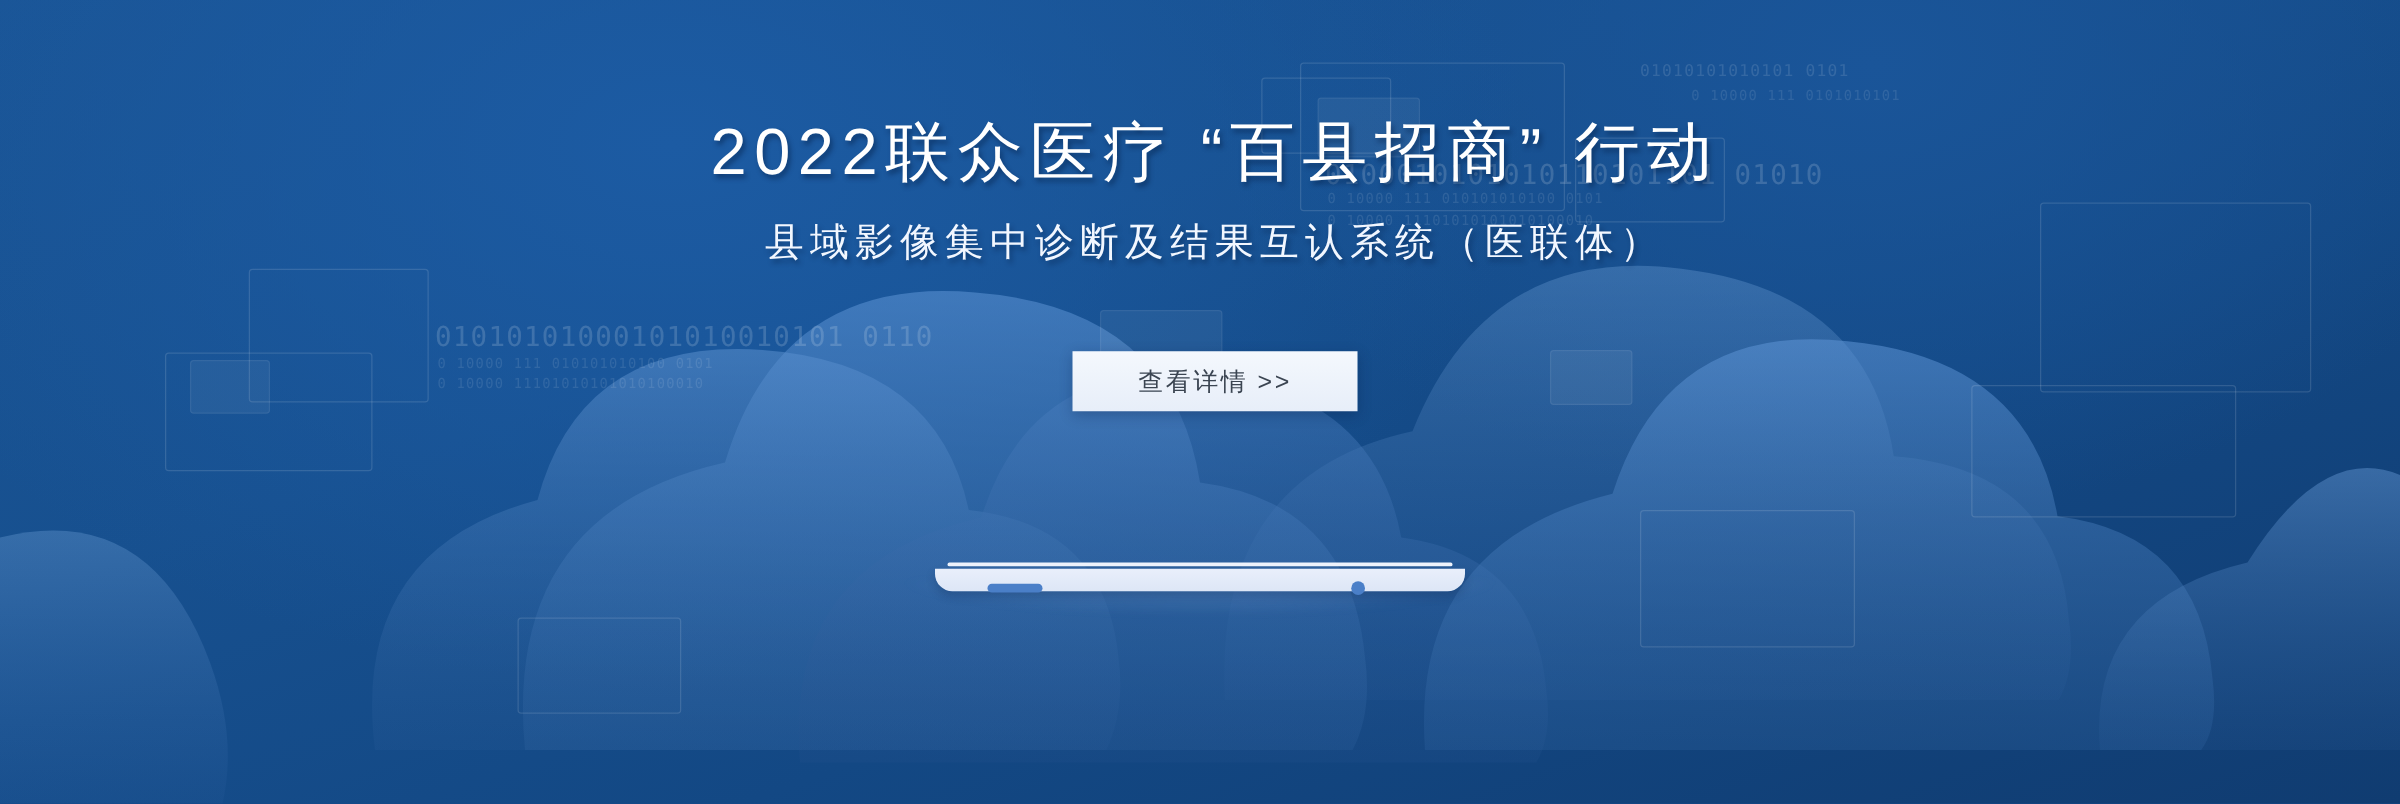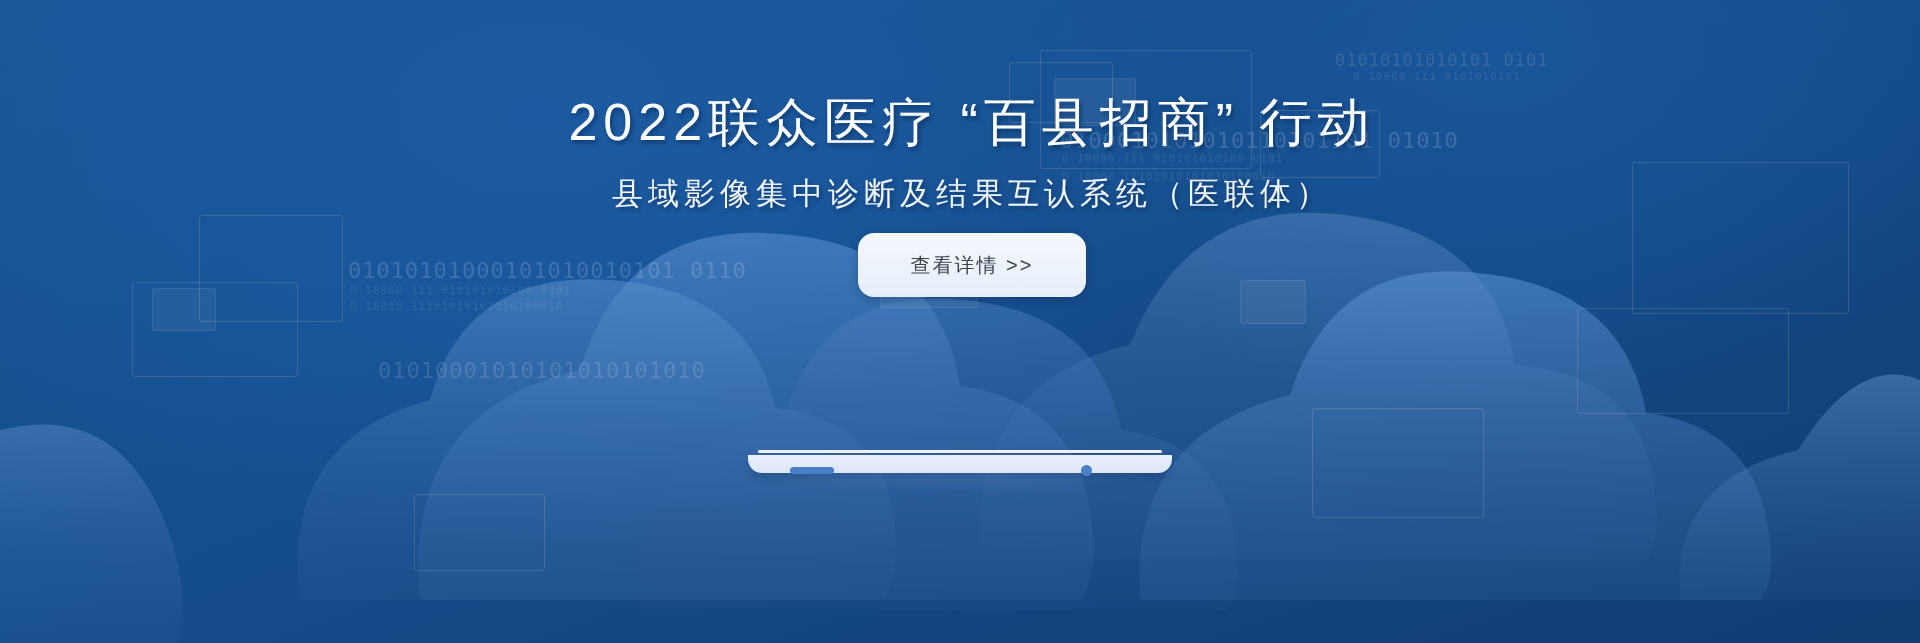--- a/index.html
+++ b/index.html
@@ -40,21 +40,21 @@
     white-space:nowrap;user-select:none;letter-spacing:1px;
   }
   .b1{left:348px;top:258px;font-size:22px;color:rgba(255,255,255,.16);}
   .b2{left:350px;top:284px;font-size:11px;}
   .b3{left:350px;top:300px;font-size:11px;}
   .b4{left:450px;top:336px;font-size:17px;color:rgba(255,255,255,.13);}
   .b5{left:378px;top:358px;font-size:22px;color:rgba(255,255,255,.14);}
   .b6{left:1060px;top:128px;font-size:22px;color:rgba(255,255,255,.16);}
   .b7{left:1062px;top:152px;font-size:11px;}
   .b8{left:1062px;top:170px;font-size:11px;}
-  .b9{left:1312px;top:50px;font-size:17px;color:rgba(255,255,255,.12);margin-left:23px;}
+  .b9{left:1312px;top:50px;font-size:13px;color:rgba(255,255,255,.12);}
   .b10{left:1325px;top:70px;font-size:11px;margin-left:28px;}
 
   
   .clouds{position:absolute;left:0;top:0;width:1920px;height:643px;}
 
   
   .headline-wrap{
     position:absolute;left:12px;top:0;width:1920px;height:643px;
     display:flex;flex-direction:column;align-items:center;
   }
@@ -68,25 +68,25 @@
   .subtitle{
     margin-top:30px;
     font-size:31px;line-height:1;
     color:#f2f7ff;letter-spacing:5px;font-weight:400;
     text-shadow:2px 3px 4px rgba(0,25,60,.40);
     white-space:nowrap;
   }
 
   
   .cta{
-    margin-top:24px;
+    margin-top:72px;
     display:flex;align-items:center;justify-content:center;
-    width:228px;height:64px;
+    width:228px;height:48px;
     background:linear-gradient(180deg,#f4f8fd 0%,#e7eef9 100%);
-    border:none;border-radius:16px;
+    border:none;border-radius:0;
     box-shadow:0 3px 10px rgba(5,30,70,.30);
     cursor:pointer;
   }
   .cta-label{
     font-size:20px;color:#3b4552;letter-spacing:2px;
     font-family:"Liberation Sans","DejaVu Sans",sans-serif;
   }
 
   
   .device{
@@ -181,21 +181,20 @@
   <div class="rect r8"></div>
   <div class="rect r9"></div>
   <div class="rect r10"></div>
   <div class="rect r11"></div>
   <div class="rect fill r12"></div>
   <div class="rect fill r13"></div>
 
   <div class="bits b1">01010101000101010010101 0110</div>
   <div class="bits b2">0 10000 111      010101010100    0101</div>
   <div class="bits b3">0 10000 11101010101010100010</div>
-  <div class="bits b5">01010001010101010101010</div>
   <div class="bits b6">0100010101010110101101 01010</div>
   <div class="bits b7">0 10000 111      010101010100    0101</div>
   <div class="bits b8">0 10000 11101010101010100010</div>
   <div class="bits b9">01010101010101 0101</div>
   <div class="bits b10">0 10000 111 0101010101</div>
 
   <div class="headline-wrap">
     <div class="title">2022联众医疗 “百县招商” 行动</div>
     <div class="subtitle">县域影像集中诊断及结果互认系统（医联体）</div>
     <div class="cta">

